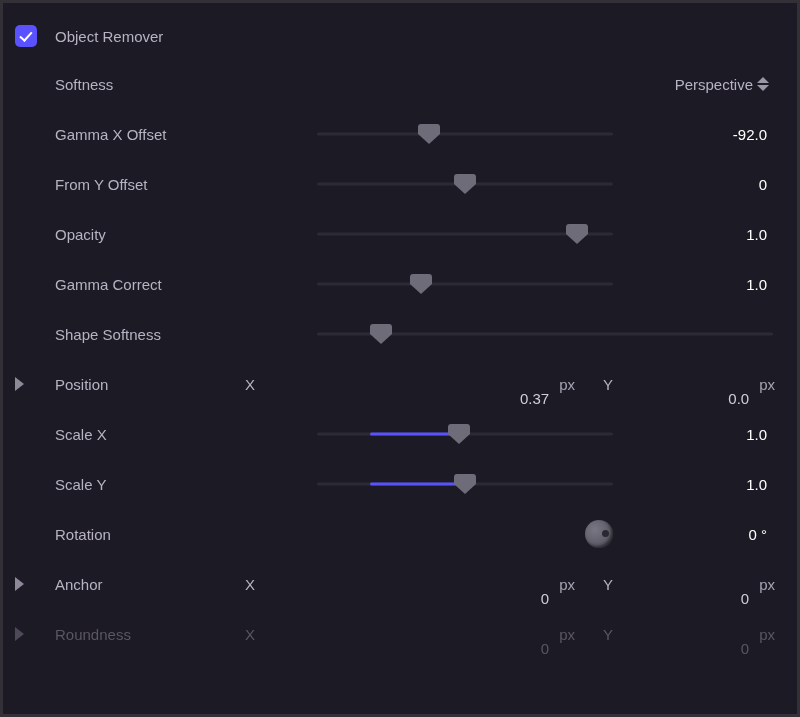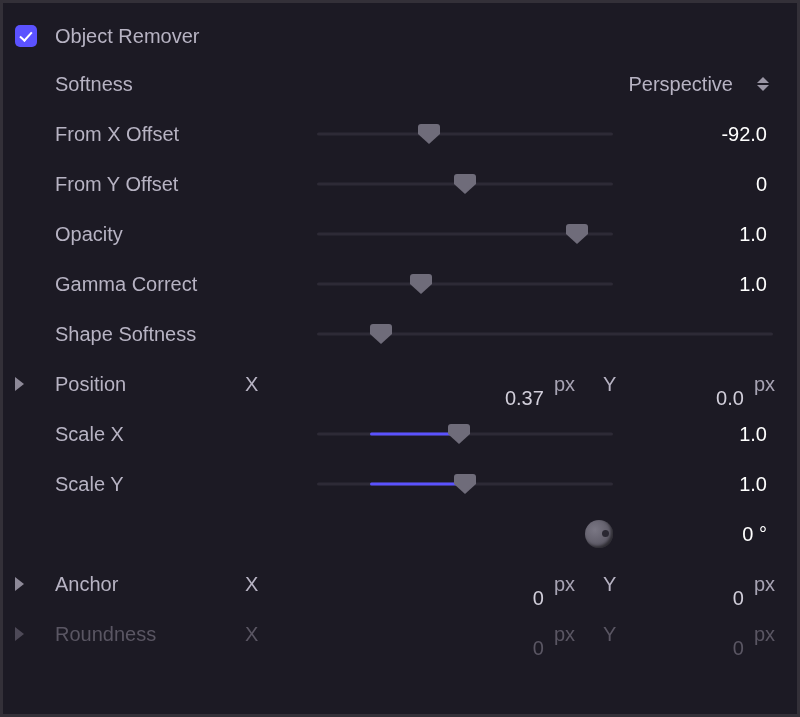--- a/index.html
+++ b/index.html
@@ -15,21 +15,21 @@
       width: 800px;
       height: 717px;
       border: 3px solid #333038;
       background: #1c1a24;
       padding: 10px 12px 0 12px;
     }
     .row {
       display: flex;
       align-items: center;
       height: 50px;
-      font-size: 20px;
+      font-size: 15px;
       color: #b7b3c3;
     }
     .header-row { height: 46px; }
     .disclosure-col {
       width: 30px;
       display: flex;
       align-items: center;
       justify-content: flex-start;
     }
     .disclosure {
@@ -69,21 +69,21 @@
       padding-right: 18px;
       color: #ffffff;
       white-space: nowrap;
     }
     .dropdown-col {
       flex: 1;
       display: flex;
       justify-content: flex-end;
       align-items: center;
       padding-right: 16px;
-      gap: 24px;
+      gap: 4px;
     }
     .updown {
       display: flex; flex-direction: column; gap: 2px;
     }
     .up-arrow, .down-arrow {
       width: 0; height: 0;
       border-left: 6px solid transparent;
       border-right: 6px solid transparent;
     }
     .up-arrow { border-bottom: 6px solid #9a96a5; }
@@ -182,21 +182,21 @@
       <span>Perspective</span>
       <span class="updown">
         <span class="up-arrow"></span>
           <span class="down-arrow"></span>
       </span>
     </div>
   </div>
 
   <div class="row">
     <div class="disclosure-col"></div>
-    <div class="label-col">From X Offset</div>
+    <div class="label-col">Gamma X Offset</div>
     <div class="slider-col">
       <div class="slider">
         <div class="track"></div>
         <div class="thumb" style="left: 38%;">
             <svg width="22" height="20" viewBox="0 0 22 20">
               <path d="M3 0 H19 A3 3 0 0 1 22 3 V10 L11 20 L0 10 V3 A3 3 0 0 1 3 0 Z" fill="#6f6c7a"></path>
             </svg>
           </div>
       </div>
     </div>
@@ -312,20 +312,21 @@
               <path d="M3 0 H19 A3 3 0 0 1 22 3 V10 L11 20 L0 10 V3 A3 3 0 0 1 3 0 Z" fill="#6f6c7a"></path>
             </svg>
           </div>
       </div>
     </div>
     <div class="value-col">1.0</div>
   </div>
 
   <div class="row">
     <div class="disclosure-col"></div>
+    <div class="label-col">Rotation</div>
     <div class="slider-col" style="justify-content:flex-end;">
       <div class="dial">
         <div class="dial-dot"></div>
       </div>
     </div>
     <div class="value-col">
       <span>0</span>
       <span>°</span>
     </div>
   </div>

